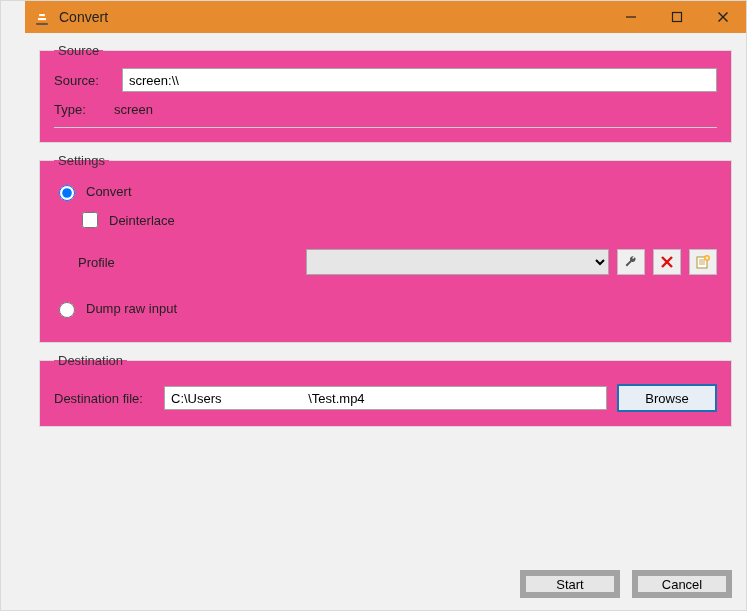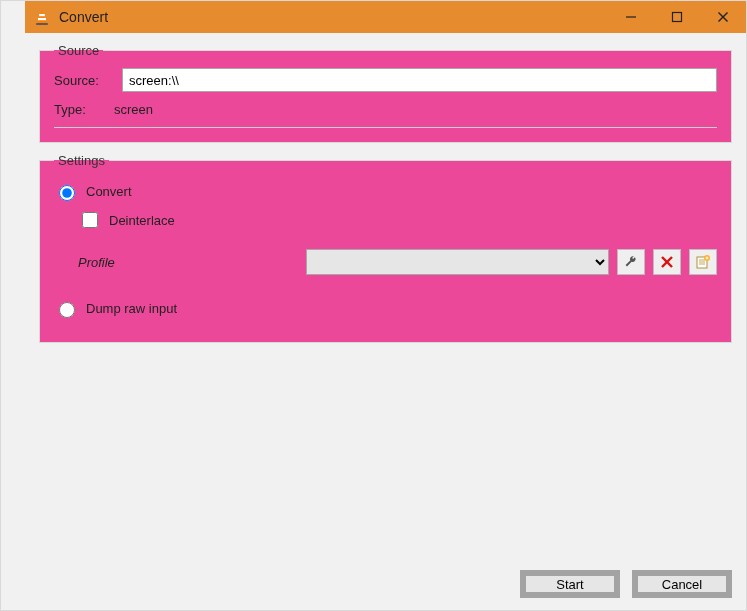--- a/index.html
+++ b/index.html
@@ -105,21 +105,20 @@
   }
   .check-row input[type=checkbox] {
     width: 16px; height: 16px;
   }
   .profile-row {
     display: flex; align-items: center; gap: 8px;
     margin-top: 18px;
   }
   .profile-label {
     width: 220px;
-    font-style: italic;
   }
   select.combo {
     flex: 1;
     height: 26px;
     border: 1px solid #a7a7a7;
     background: #e6e6e6;
     font-size: 13px;
     font-family: inherit;
     padding: 2px 4px;
   }
@@ -256,20 +255,28 @@
           </button>
         </div>
       </div>
 
       <div class="radio-row dump-row">
         <input type="radio" name="mode" style="">
         <span>Dump raw input</span>
       </div>
     </fieldset>
 
+    <fieldset class="group">
+      <legend>Destination</legend>
+      <div class="dest-row">
+        <span class="dest-label">Destination file:</span>
+        <input class="text" type="text" value="C:\Users                        \Test.mp4" style="">
+        <button class="browse-btn">Browse</button>
+      </div>
+    </fieldset>
 
     <div class="footer">
       <button>Start</button>
       <button>Cancel</button>
     </div>
 
   </div>
 </div>
 
 </body></html>

